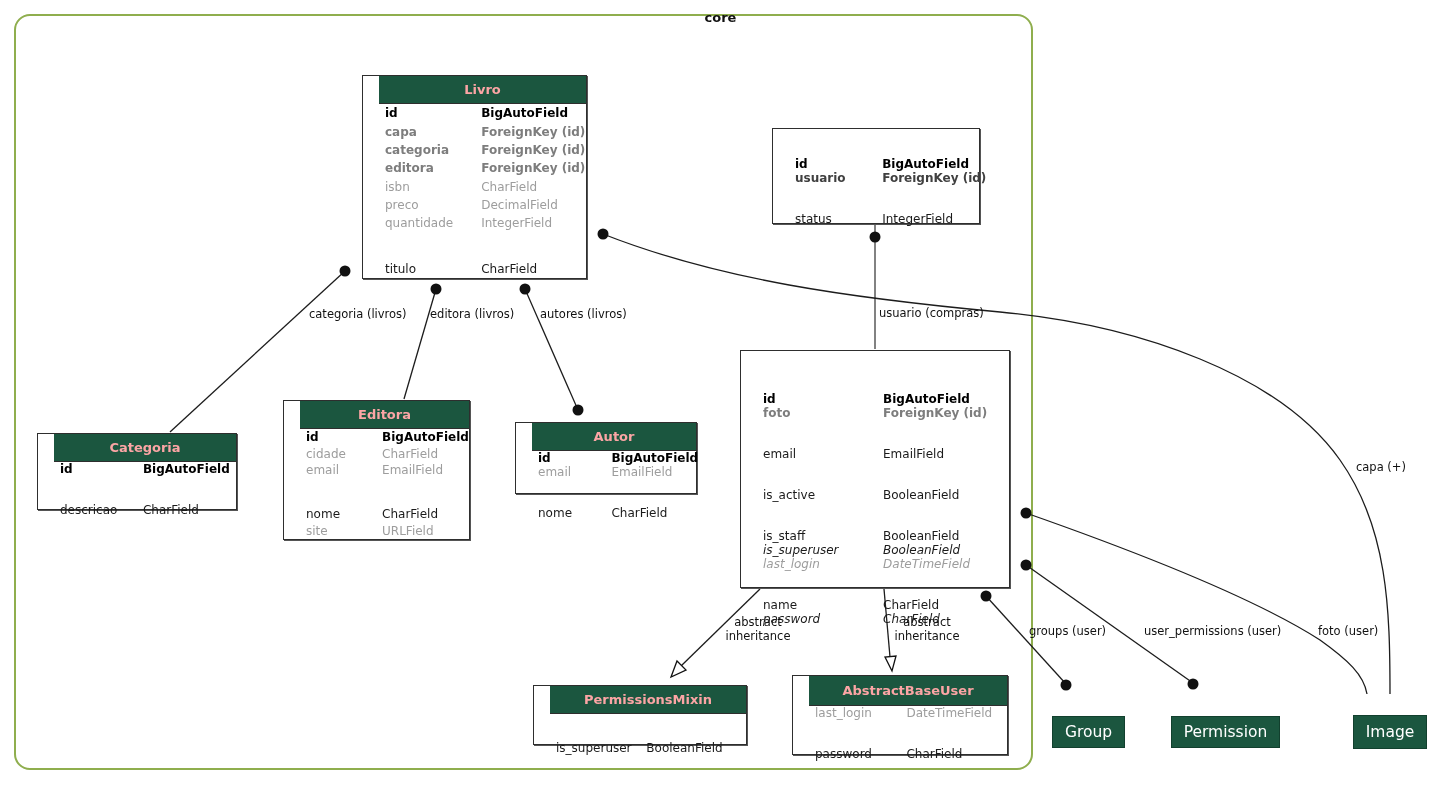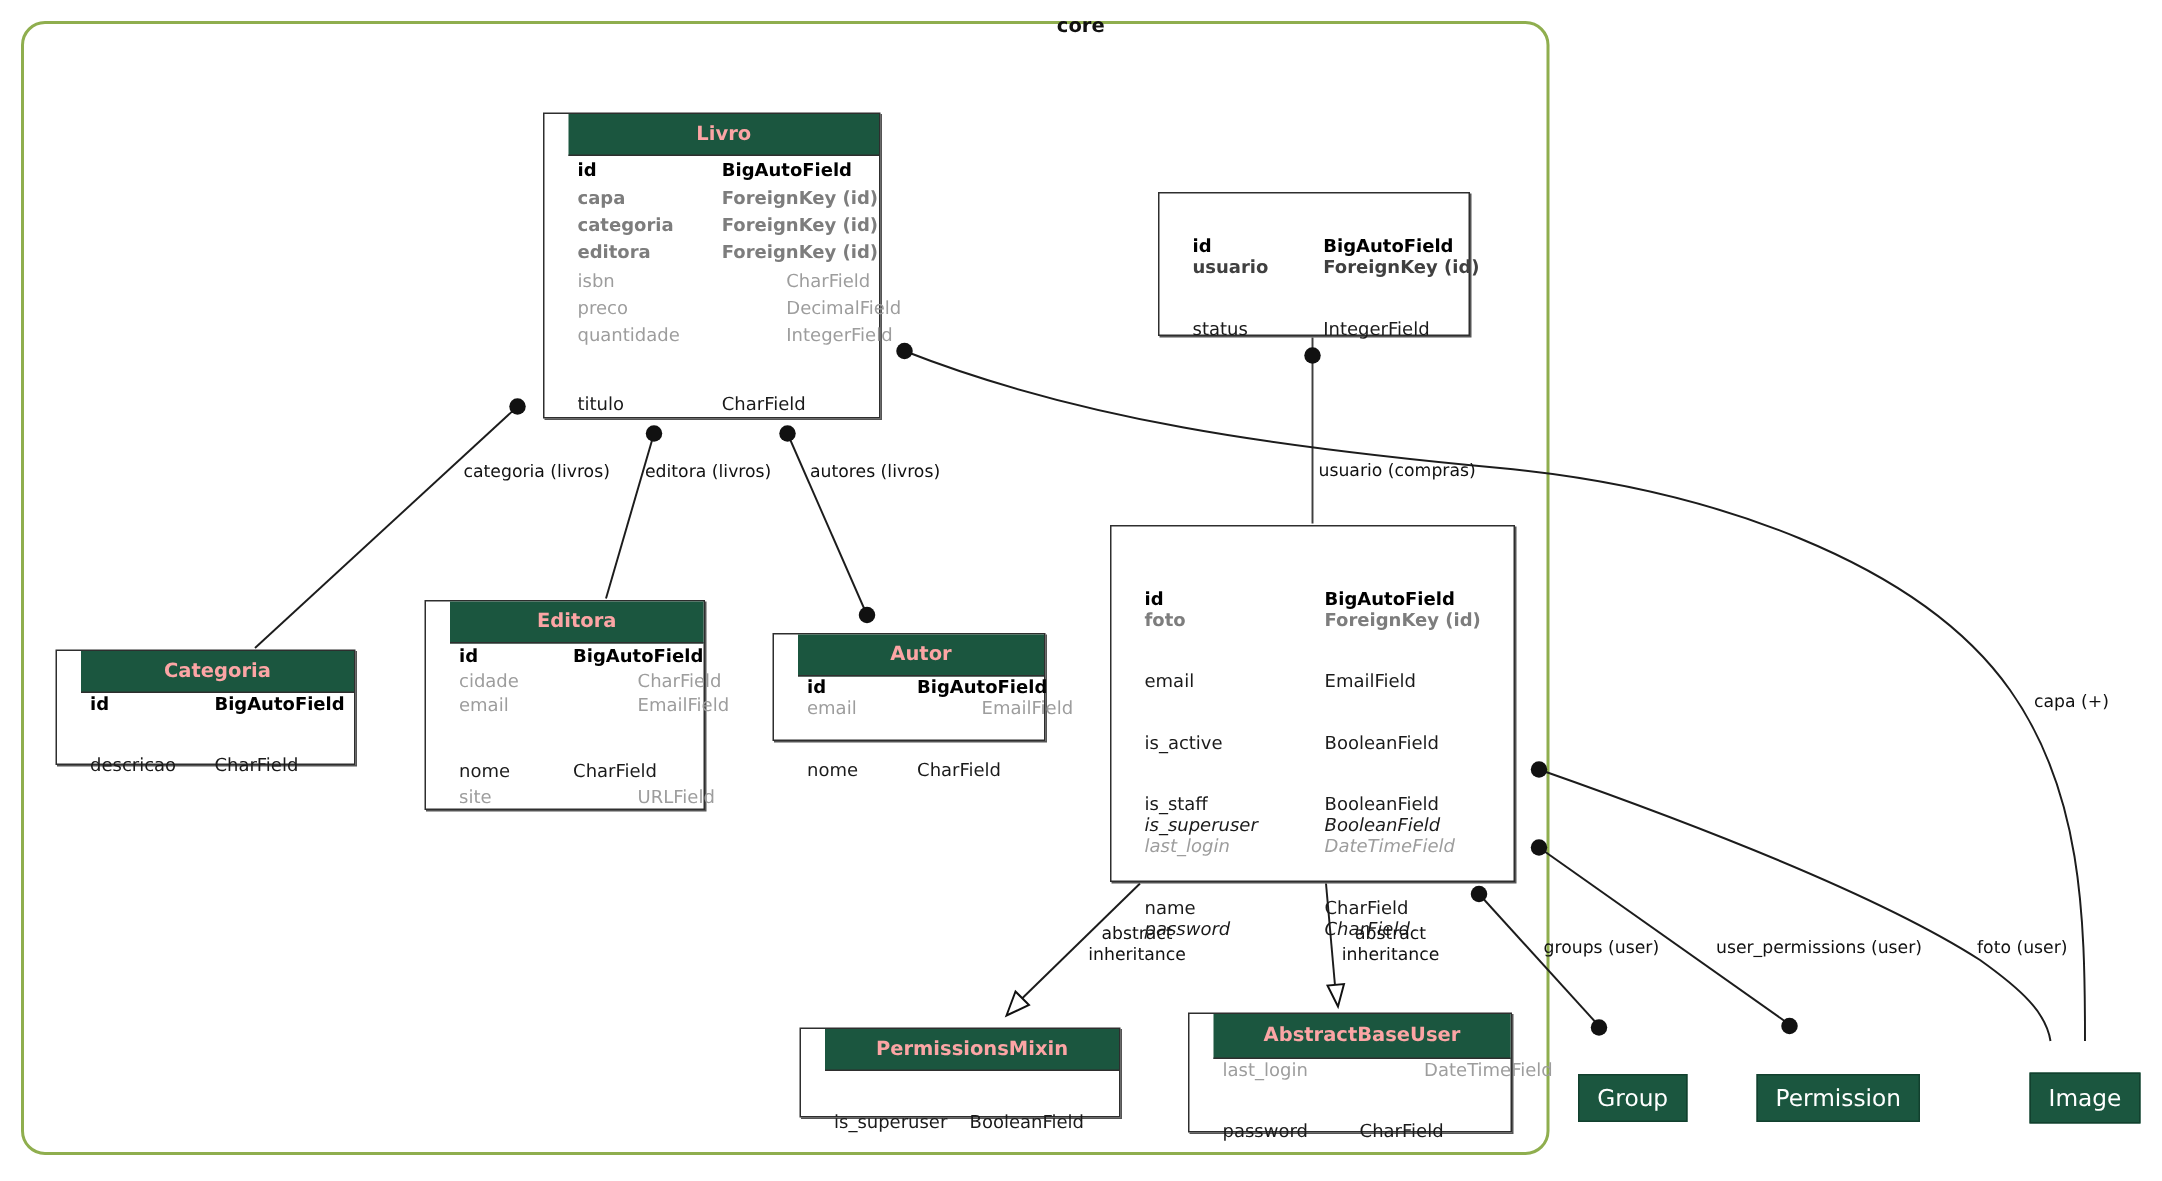--- a/index.html
+++ b/index.html
@@ -31,21 +31,21 @@
     align-items:center;justify-content:center;border-bottom:1.5px solid #2e2e2e;
   }
   .ehead .sub{font-size:11.5px;font-style:italic;margin-top:-1px;}
   .erows{position:absolute;left:0;right:0;bottom:0;display:flex;flex-direction:column;}
   .frow{flex:1;display:flex;align-items:center;font-size:12px;}
   .fname{padding-left:22px;flex:0 0 53%;box-sizing:border-box;white-space:nowrap;}
   .ftype{white-space:nowrap;}
   .pk{font-weight:bold;color:#000;}
   .fk{font-weight:bold;color:#404040;}
   .fkb{font-weight:bold;color:var(--fkblank);}
-  .blank{color:var(--blank);gap:43px;}
+  .blank{color:var(--blank);}
   .normal{color:#1a1a1a;margin-top:27px;}
   .ital{font-style:italic;color:#1a1a1a;}
   .italb{font-style:italic;color:var(--blank);}
   .mini{
     position:absolute;background:var(--header-green);color:#fff;
     display:flex;align-items:center;justify-content:center;font-size:15.5px;
     border:1px solid #12402e;box-sizing:border-box;margin-top:16px;
   }
   .elabel{
     position:absolute;font-size:11.5px;color:#111;white-space:nowrap;

